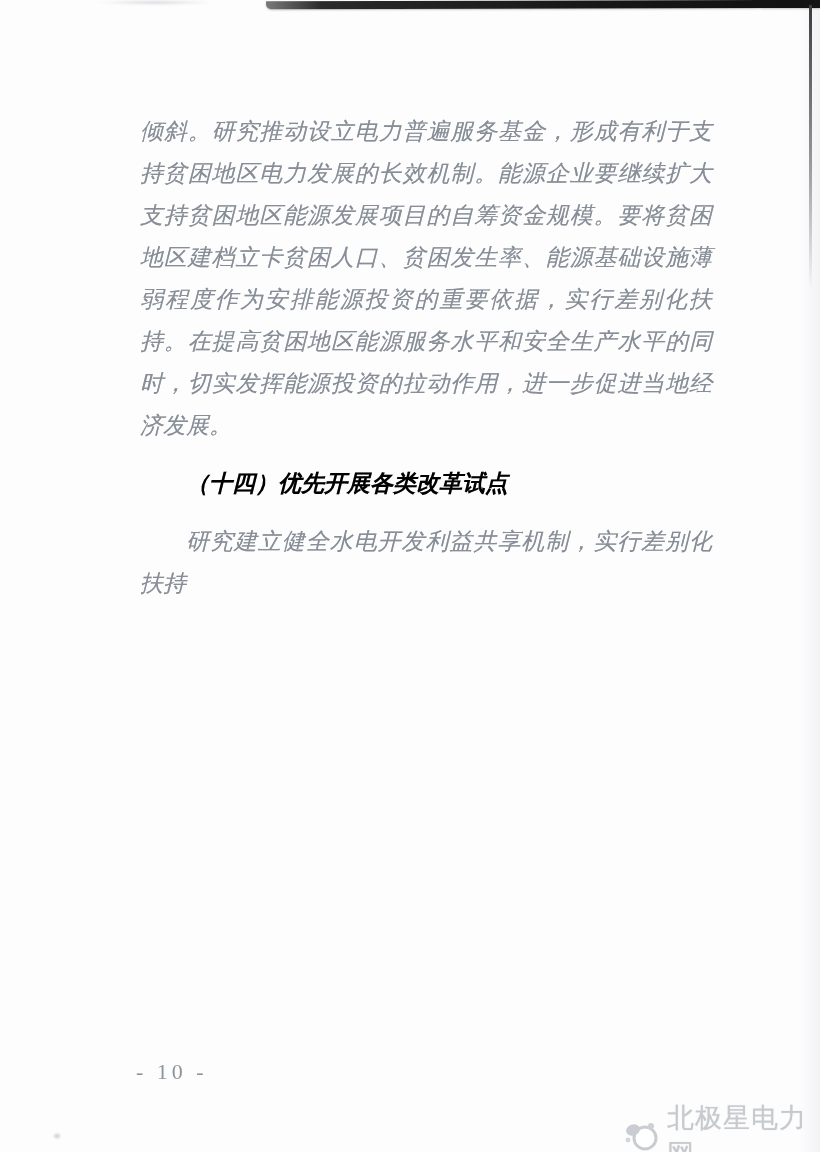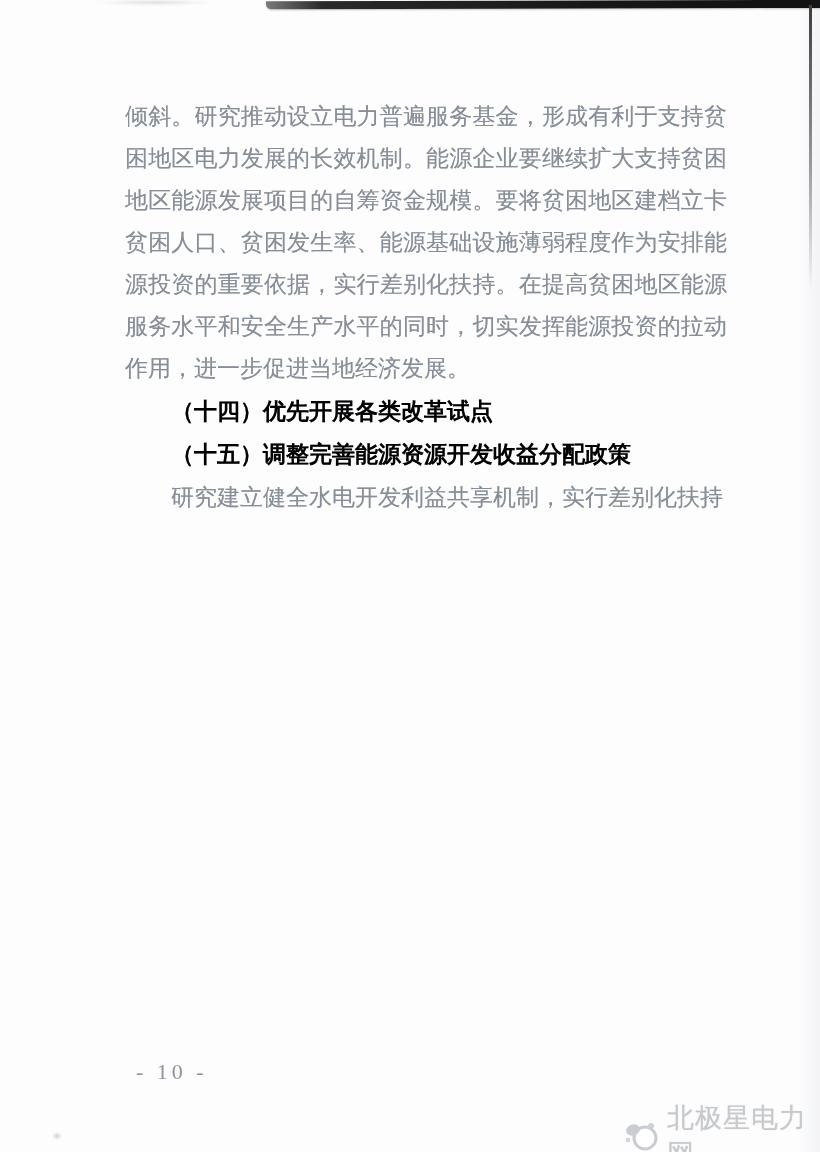--- a/index.html
+++ b/index.html
@@ -35,21 +35,21 @@
   }
   
   .content{
     position:absolute;left:124px;top:95px;width:604px;
     font-size:23px;line-height:42px;
     text-align:justify;text-justify:inter-ideograph;
     word-break:normal;line-break:strict;
     color:#878e97;
     text-shadow:0 0 .6px rgba(135,142,151,.55);
   }
-  .content p{margin:1px;}
+  .content p{margin:16px;font-style:italic;}
   .content p.indent{text-indent:2em;}
   .heading{
     font-weight:700;color:#000000;text-indent:2em;
     text-shadow:0 0 .5px rgba(88,94,102,.6);
   }
   .page-number{
     position:absolute;left:136px;top:1059px;
     font-size:22px;color:#8d939c;letter-spacing:4px;text-align:center;
   }
   
@@ -69,21 +69,20 @@
 
 <div class="artifact-top-bar"></div>
 <div class="artifact-right-line"></div>
 <div class="artifact-right-shade"></div>
 <div class="artifact-smudge-top"></div>
 <div class="artifact-smudge-bl"></div>
 
 <div class="content">
   <p>倾斜。研究推动设立电力普遍服务基金，形成有利于支持贫困地区电力发展的长效机制。能源企业要继续扩大支持贫困地区能源发展项目的自筹资金规模。要将贫困地区建档立卡贫困人口、贫困发生率、能源基础设施薄弱程度作为安排能源投资的重要依据，实行差别化扶持。在提高贫困地区能源服务水平和安全生产水平的同时，切实发挥能源投资的拉动作用，进一步促进当地经济发展。</p>
   <p class="heading">（十四）优先开展各类改革试点</p>
-  <p class="heading">（十五）调整完善能源资源开发收益分配政策</p>
   <p class="indent">研究建立健全水电开发利益共享机制，实行差别化扶持</p>
 </div>
 
 <div class="page-number">- 10 -</div>
 
 <div class="watermark">
   <span class="wm-logo">
     <svg width="36" height="32" viewBox="0 0 36 32" aria-hidden="true">
       <circle cx="21" cy="18" r="11" fill="#ffffff" stroke="#c9ccd0" stroke-width="3"></circle>
       <ellipse cx="9" cy="10" rx="7" ry="5.5" fill="#c9ccd0" transform="rotate(-18 9 10)"></ellipse>

